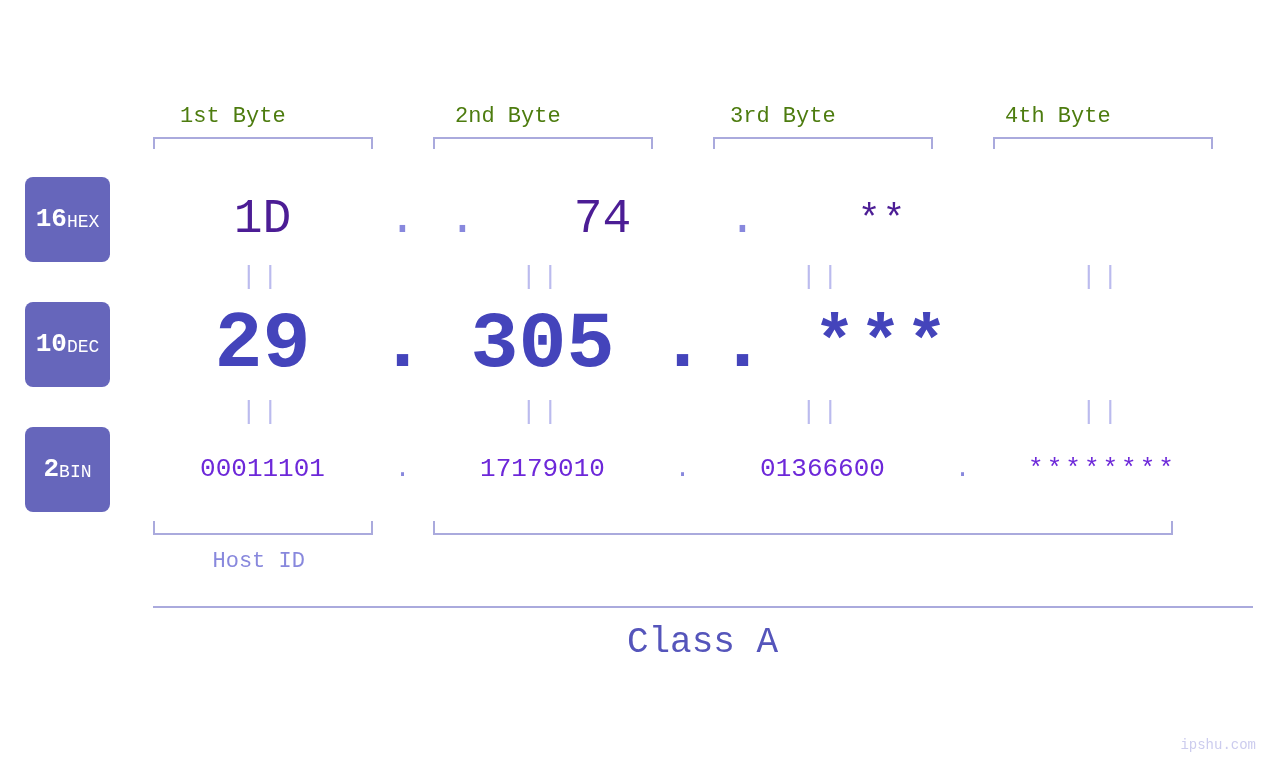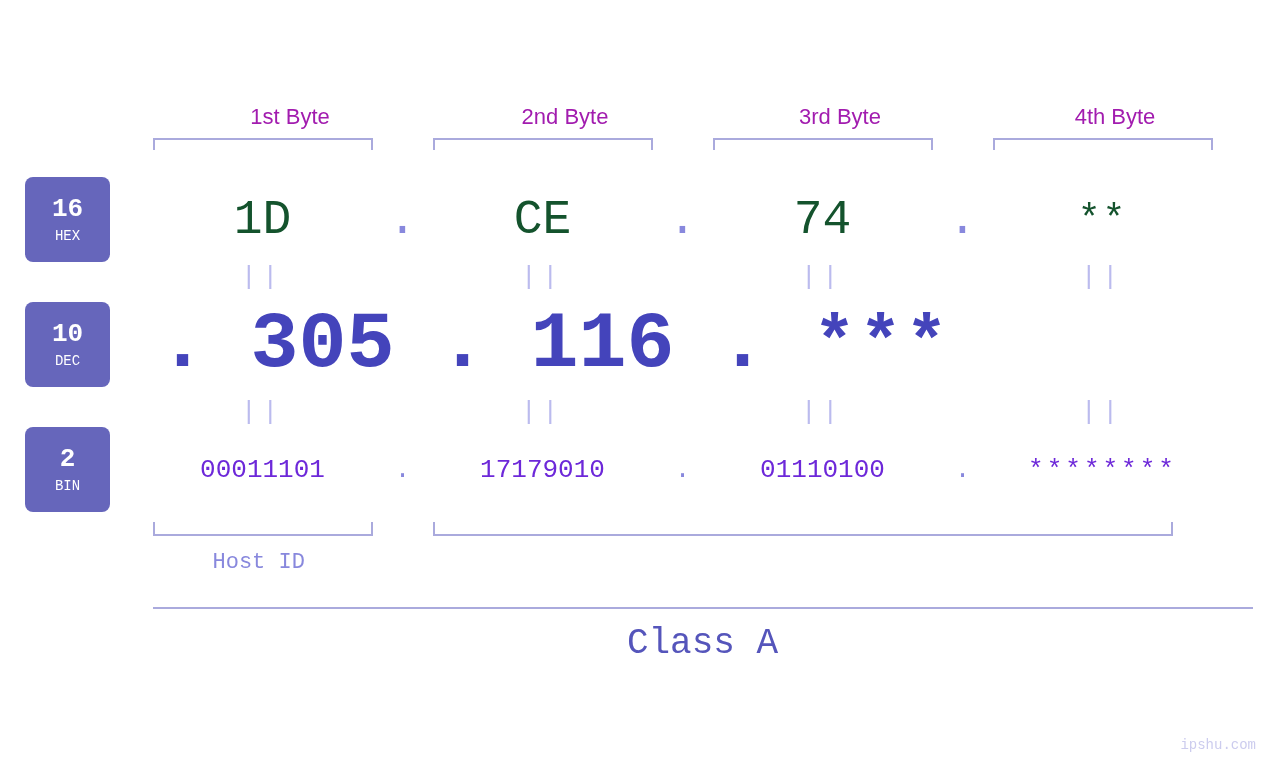--- a/index.html
+++ b/index.html
@@ -30,24 +30,23 @@
     
     .byte-headers {
       display: flex;
       width: 1100px;
       margin-left: 120px;
       margin-bottom: 8px;
       justify-content: space-around;
     }
 
     .byte-label {
-      color: #a21caf;
+      color: #4d7c0f;
       font-size: 22px;
-      font-family: Liberation Sans, sans-serif;
-      text-align: center;
+      font-family: Liberation Mono, monospace;
       width: 220px;
     }
 
     
     .top-brackets {
       display: flex;
       width: 1100px;
       margin-left: 120px;
       margin-bottom: 30px;
       position: relative;
@@ -65,36 +64,36 @@
       width: 60px;
     }
 
     
     .badge {
       width: 85px;
       height: 85px;
       background-color: #6666bb;
       border-radius: 8px;
       display: flex;
-      flex-direction: column;
+      flex-direction: row;
       align-items: center;
       justify-content: center;
       color: white;
       position: absolute;
       left: 25px;
     }
 
     .badge-number {
       font-size: 26px;
       font-weight: bold;
       line-height: 1;
     }
 
     .badge-text {
-      font-size: 14px;
+      font-size: 18px;
       font-weight: normal;
       margin-top: 6px;
       font-family: Liberation Mono, monospace;
     }
 
     
     .data-row {
       display: flex;
       width: 1100px;
       margin-left: 120px;
@@ -122,21 +121,21 @@
     }
 
     .dot-sep {
       width: 60px;
       text-align: center;
       font-family: 'Courier New', Courier, monospace;
     }
 
     
     .hex-value {
-      color: #14532d;
+      color: #4c1d95;
       font-size: 48px;
     }
 
     .hex-dot {
       color: #8888dd;
       font-size: 48px;
     }
 
     
     .equals-row {
@@ -306,23 +305,20 @@
       <span class="badge-number">16</span>
       <span class="badge-text">HEX</span>
     </div>
     <div class="data-row hex-row">
       <div class="byte-value">
         <span class="hex-value">1D</span>
       </div>
       <div class="dot-sep">
         <span class="hex-dot">.</span>
       </div>
-      <div class="byte-value">
-        <span class="hex-value">CE</span>
-      </div>
       <div class="dot-sep">
         <span class="hex-dot">.</span>
       </div>
       <div class="byte-value">
         <span class="hex-value">74</span>
       </div>
       <div class="dot-sep">
         <span class="hex-dot">.</span>
       </div>
       <div class="byte-value">
@@ -342,31 +338,31 @@
       <div class="equals-sign">||</div>
     </div>
   </div>
 
   <div class="row-wrapper">
     <div class="badge row-badge">
       <span class="badge-number">10</span>
       <span class="badge-text">DEC</span>
     </div>
     <div class="data-row dec-row">
+      <div class="byte-value">
+        <span class="dec-value">29</span>
+      </div>
       <div class="dot-sep">
         <span class="dec-dot">.</span>
       </div>
       <div class="byte-value">
         <span class="dec-value">305</span>
       </div>
       <div class="dot-sep">
         <span class="dec-dot">.</span>
-      </div>
-      <div class="byte-value">
-        <span class="dec-value">116</span>
       </div>
       <div class="dot-sep">
         <span class="dec-dot">.</span>
       </div>
       <div class="byte-value">
         <span class="dec-value" style="font-size:70px; letter-spacing:4px;">***</span>
       </div>
     </div>
   </div>
 
@@ -394,21 +390,21 @@
       <div class="dot-sep">
         <span class="bin-dot">.</span>
       </div>
       <div class="byte-value">
         <span class="bin-value">17179010</span>
       </div>
       <div class="dot-sep">
         <span class="bin-dot">.</span>
       </div>
       <div class="byte-value">
-        <span class="bin-value">01110100</span>
+        <span class="bin-value">01366600</span>
       </div>
       <div class="dot-sep">
         <span class="bin-dot">.</span>
       </div>
       <div class="byte-value">
         <span class="bin-value" style="letter-spacing:3px;">********</span>
       </div>
     </div>
   </div>
 

